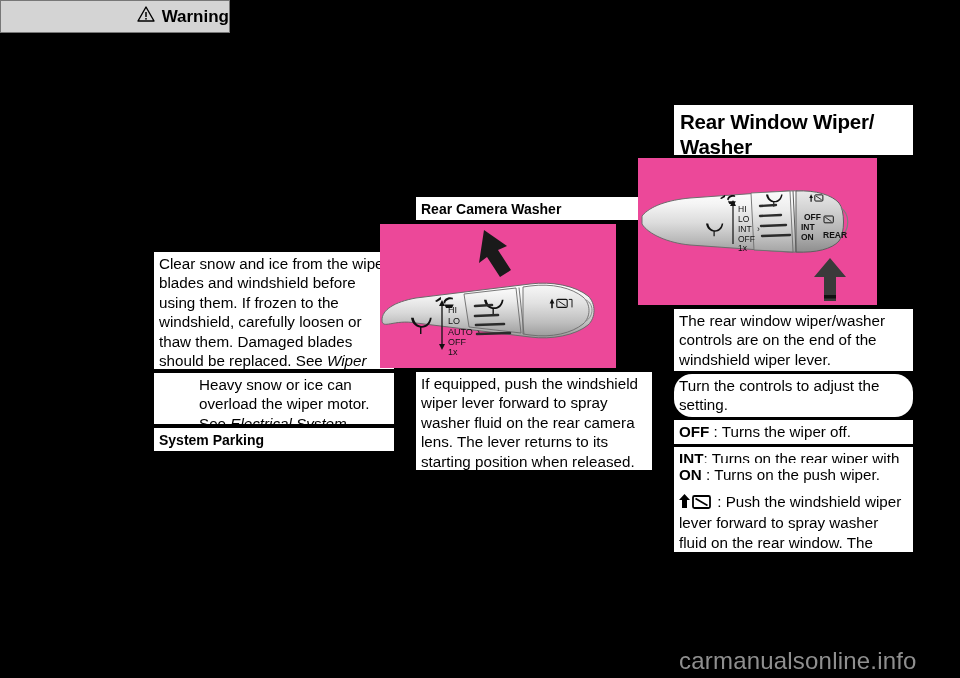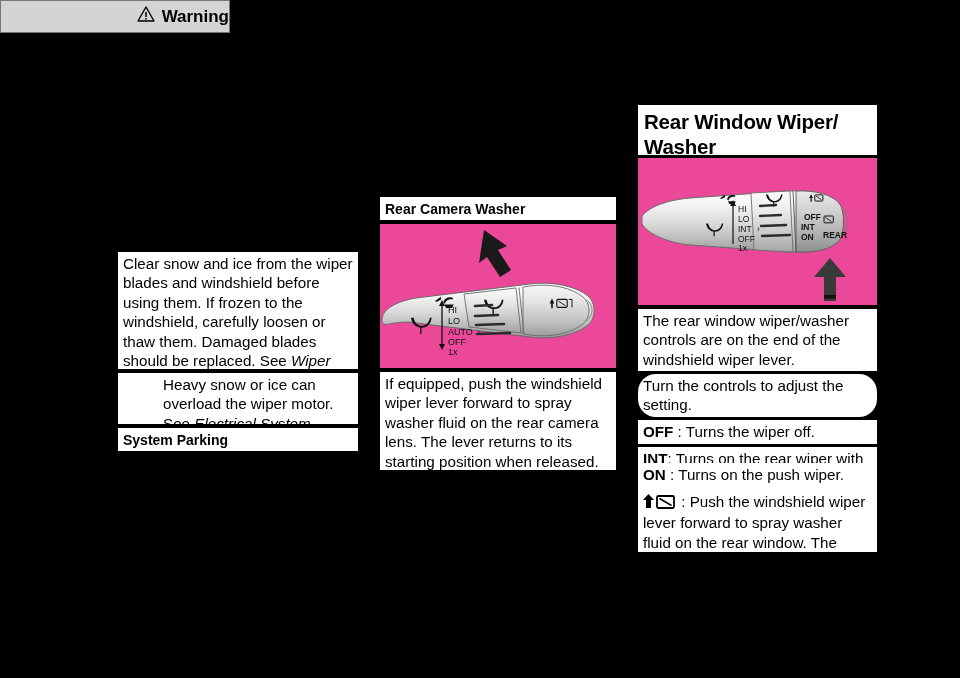--- a/index.html
+++ b/index.html
@@ -8,20 +8,21 @@
     font-family:"Liberation Sans", sans-serif;
     -webkit-font-smoothing:antialiased;
   }
   .page{position:relative;width:960px;height:678px;}
 
   
   .box{
     background:#fff;color:#000;
     box-sizing:border-box;
     position:absolute;
+    margin-left:36px;
   }
   .body-text{
     font-size:15.2px;
     line-height:19.4px;
     padding:2px 5px 3px 5px;
   }
   .body-text i{font-style:italic;}
   .head-box{
     font-size:14px;
     font-weight:bold;
@@ -302,14 +303,15 @@
       <svg width="34" height="15" viewBox="0 0 34 15">
         <path d="M3 14 L3 6 L0 6 L5.5 0 L11 6 L8 6 L8 14 Z" fill="#000"></path>
         <rect x="14" y="2" width="17" height="12" rx="1.5" fill="none" stroke="#000" stroke-width="1.8"></rect>
         <path d="M16.5 4.5 L28.5 11.5" stroke="#000" stroke-width="1.6"></path>
       </svg>
     </span>
     <span>:</span>
     <span>Push the windshield wiper lever forward to spray washer fluid on the rear window. The wipers will clear the rear window and either</span>
   </div>
 
+  <div class="watermark" style="left:679px;top:647px;">carmanualsonline.info</div>
 
 </div>
 
 </body></html>

